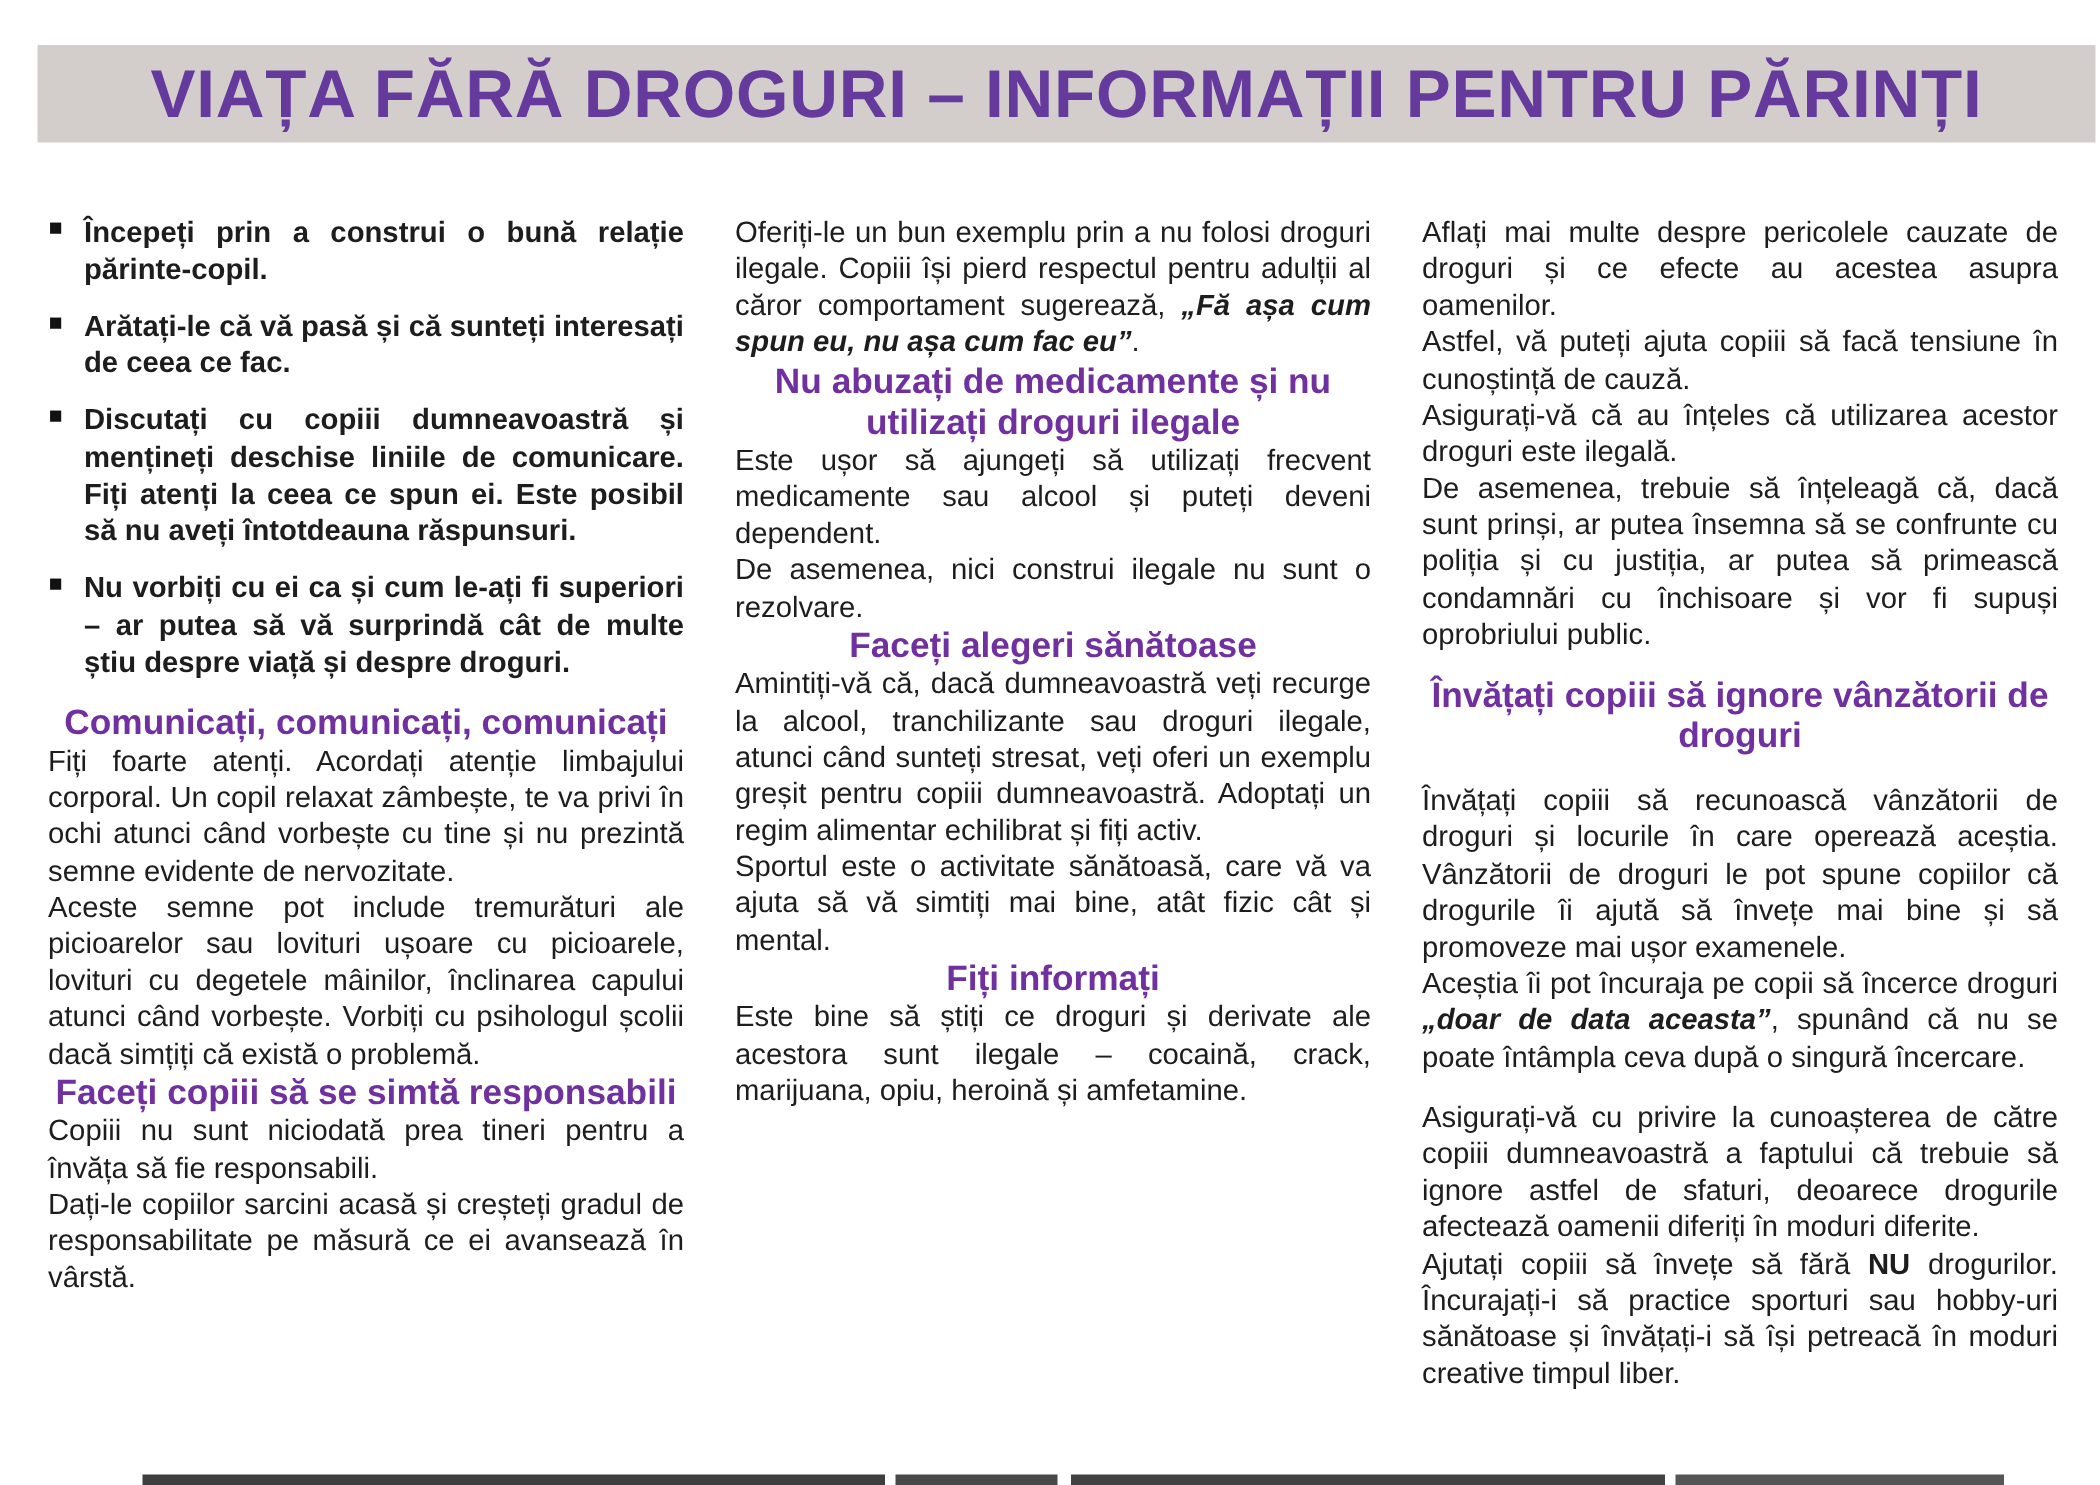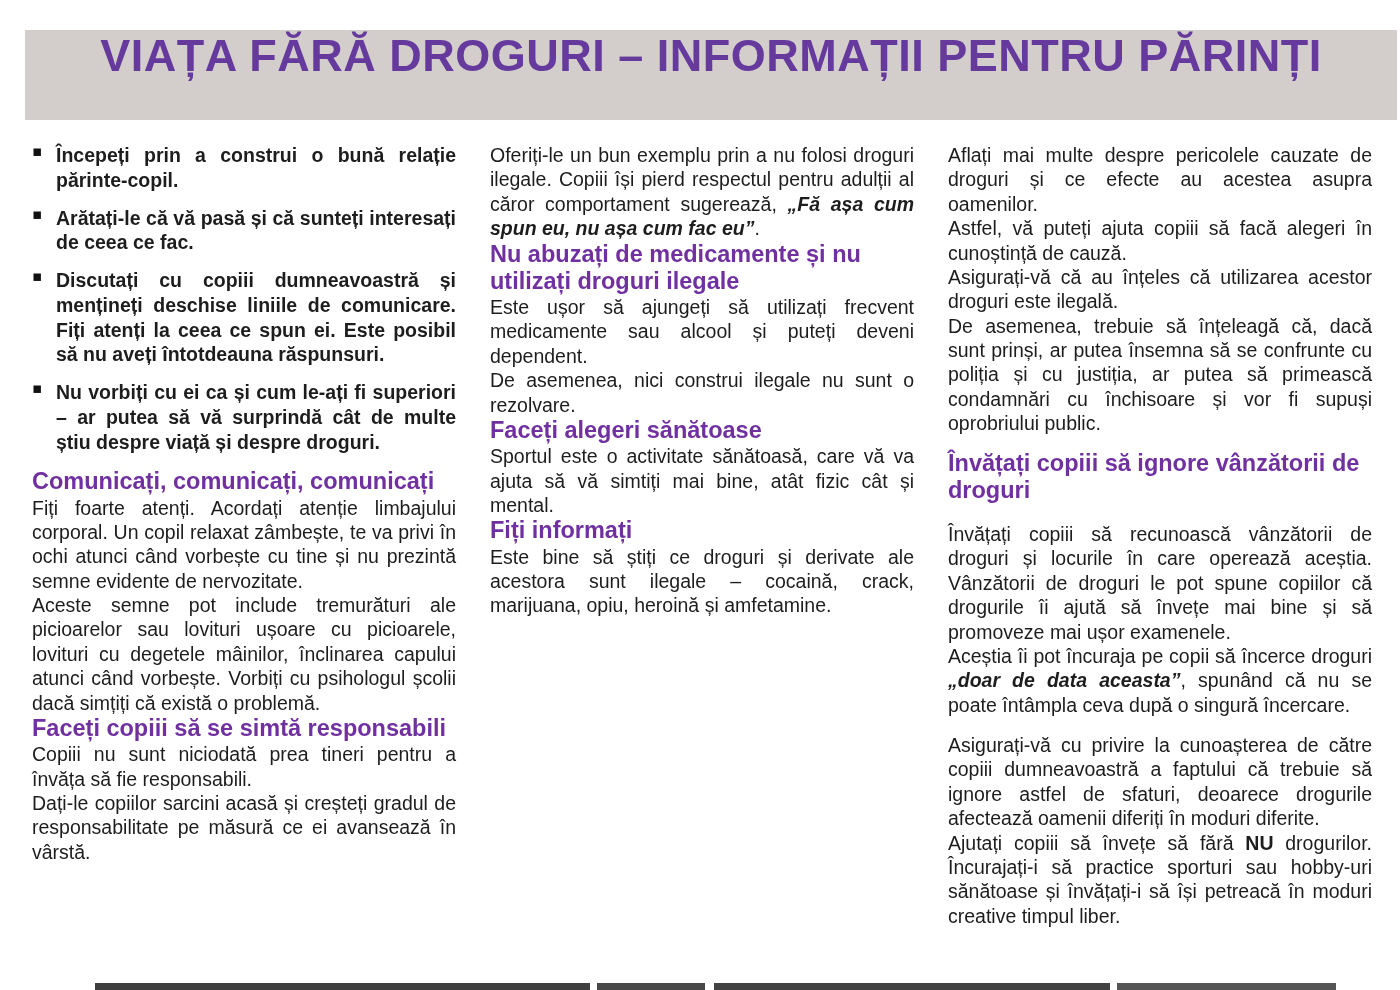--- a/index.html
+++ b/index.html
@@ -3,23 +3,23 @@
 <meta charset="utf-8">
 <style>
   html,body{margin:0;padding:0;}
   body{
     width:1400px;height:990px;position:relative;overflow:hidden;
     background:#ffffff;
     font-family:"Liberation Sans", sans-serif;
     color:#1d1d1d;
   }
   .banner{
-    position:absolute;left:25px;top:30px;width:1372px;height:90px;
+    position:absolute;left:25px;top:30px;width:1372px;height:65px;
     background:#d3cecc;
-    display:flex;justify-content:center;
+    display:flex;align-items:center;justify-content:center;
   }
   .banner h1{
     margin:0;font-size:45px;font-weight:bold;color:#663a9d;
     letter-spacing:0.5px;white-space:nowrap;
   }
   .content{
     position:absolute;top:143px;left:32px;width:1340px;
     display:flex;gap:34px;
   }
   .col{
@@ -29,21 +29,21 @@
   .col p{margin:0;}
   .bullet-item{
     position:relative;padding-left:24px;margin-bottom:13px;
     font-weight:bold;line-height:1.27;
   }
   .bullet-marker{
     position:absolute;left:0;top:1px;font-size:15px;line-height:1;
     font-family:"DejaVu Sans", sans-serif;color:#111;
   }
   h2.section-heading{
-    margin:0;text-align:left;
+    margin:0;text-align:center;
     color:#7030a0;font-size:23.5px;font-weight:bold;line-height:1.16;
   }
   .mt-sec{margin-top:16px;}
   .mt-sec-lg{margin-top:28px;}
   .mt-par{margin-top:13px;}
   .quote-bi{font-weight:bold;font-style:italic;}
   .bold{font-weight:bold;margin-top:30px;}
   
   .col1 .section-heading.first{margin-top:14px;}
   .col3 .gap-top{margin-top:16px;}
@@ -94,29 +94,30 @@
   </div>
 
   <div class="col col2">
     <p><span>Oferiți-le un bun exemplu prin a nu folosi droguri ilegale. Copiii își pierd respectul pentru adulții al căror comportament sugerează, </span><span class="quote-bi">„Fă așa cum spun eu, nu așa cum fac eu”</span><span>.</span></p>
 
     <h2 class="section-heading mt-sec-lg">Nu abuzați de medicamente și nu utilizați droguri ilegale</h2>
     <p>Este ușor să ajungeți să utilizați frecvent medicamente sau alcool și puteți deveni dependent.</p>
     <p>De asemenea, nici construi ilegale nu sunt o rezolvare.</p>
 
     <h2 class="section-heading mt-sec">Faceți alegeri sănătoase</h2>
+    <p class="mt-par">Amintiți-vă că, dacă dumneavoastră veți recurge la alcool, tranchilizante sau droguri ilegale, atunci când sunteți stresat, veți oferi un exemplu greșit pentru copiii dumneavoastră. Adoptați un regim alimentar echilibrat și fiți activ.</p>
     <p>Sportul este o activitate sănătoasă, care vă va ajuta să vă simtiți mai bine, atât fizic cât și mental.</p>
 
     <h2 class="section-heading mt-sec">Fiți informați</h2>
     <p class="mt-par">Este bine să știți ce droguri și derivate ale acestora sunt ilegale – cocaină, crack, marijuana, opiu, heroină și amfetamine.</p>
   </div>
 
   <div class="col col3">
     <p>Aflați mai multe despre pericolele cauzate de droguri și ce efecte au acestea asupra oamenilor.</p>
-    <p>Astfel, vă puteți ajuta copiii să facă alegeri în cunoștință de cauză.</p>
+    <p>Astfel, vă puteți ajuta copiii să facă tensiune în cunoștință de cauză.</p>
     <p>Asigurați-vă că au înțeles că utilizarea acestor droguri este ilegală.</p>
     <p>De asemenea, trebuie să înțeleagă că, dacă sunt prinși, ar putea însemna să se confrunte cu poliția și cu justiția, ar putea să primească condamnări cu închisoare și vor fi supuși oprobriului public.</p>
 
     <h2 class="section-heading heading-gap">Învățați copiii să ignore vânzătorii de droguri</h2>
     <p class="after-heading">Învățați copiii să recunoască vânzătorii de droguri și locurile în care operează aceștia. Vânzătorii de droguri le pot spune copiilor că drogurile îi ajută să învețe mai bine și să promoveze mai ușor examenele.</p>
     <p><span>Aceștia îi pot încuraja pe copii să încerce droguri </span><span class="quote-bi">„doar de data aceasta”</span><span>, spunând că nu se poate întâmpla ceva după o singură încercare.</span></p>
     <p class="gap-top">Asigurați-vă cu privire la cunoașterea de către copiii dumneavoastră a faptului că trebuie să ignore astfel de sfaturi, deoarece drogurile afectează oamenii diferiți în moduri diferite.</p>
     <p><span>Ajutați copiii să învețe să fără </span><span class="bold">NU</span><span> drogurilor. Încurajați-i să practice sporturi sau hobby-uri sănătoase și învățați-i să își petreacă în moduri creative timpul liber.</span></p>
   </div>
 

